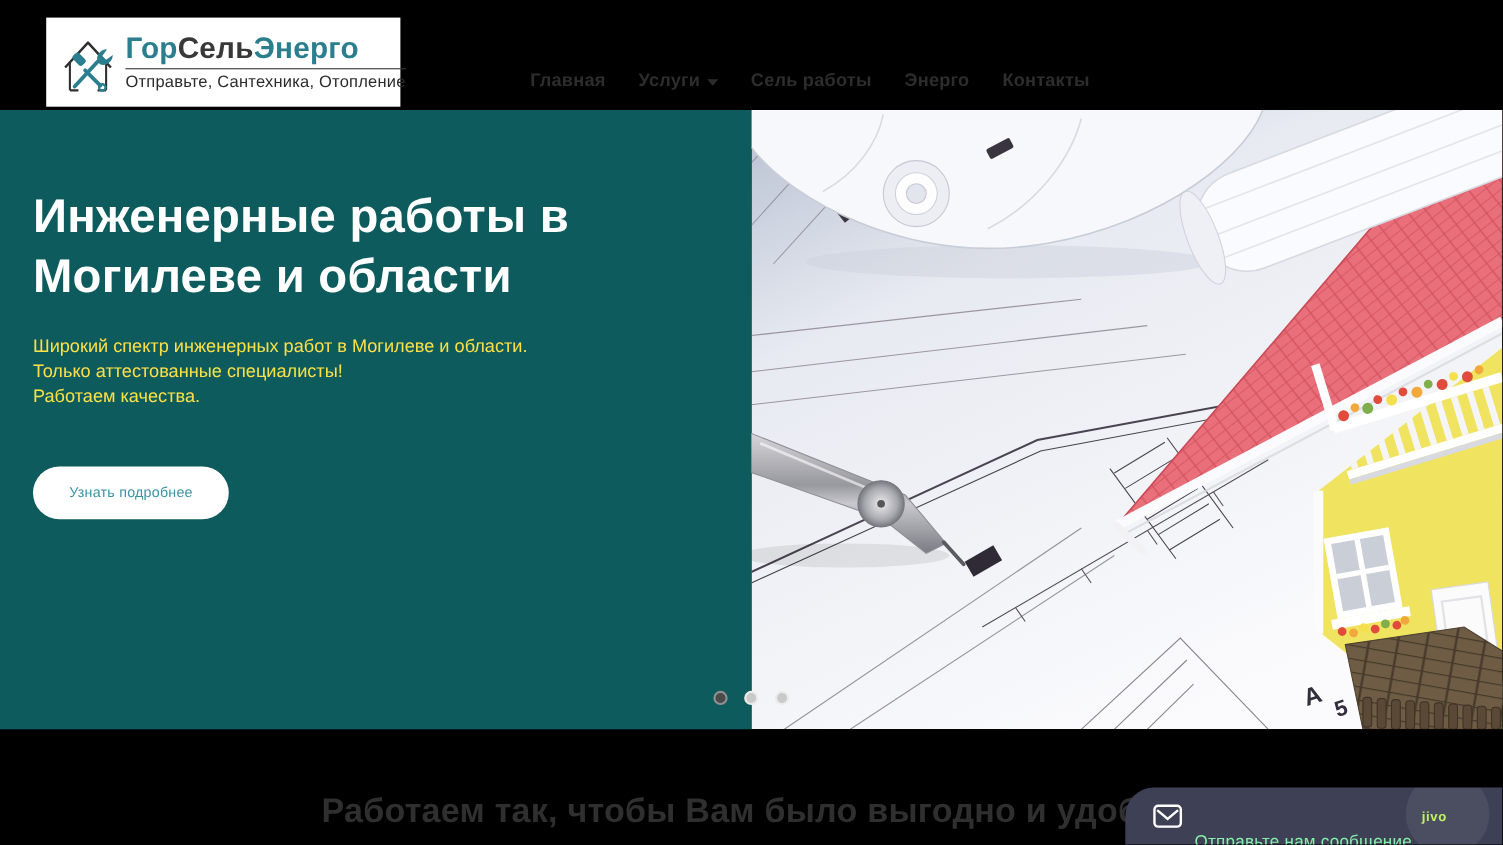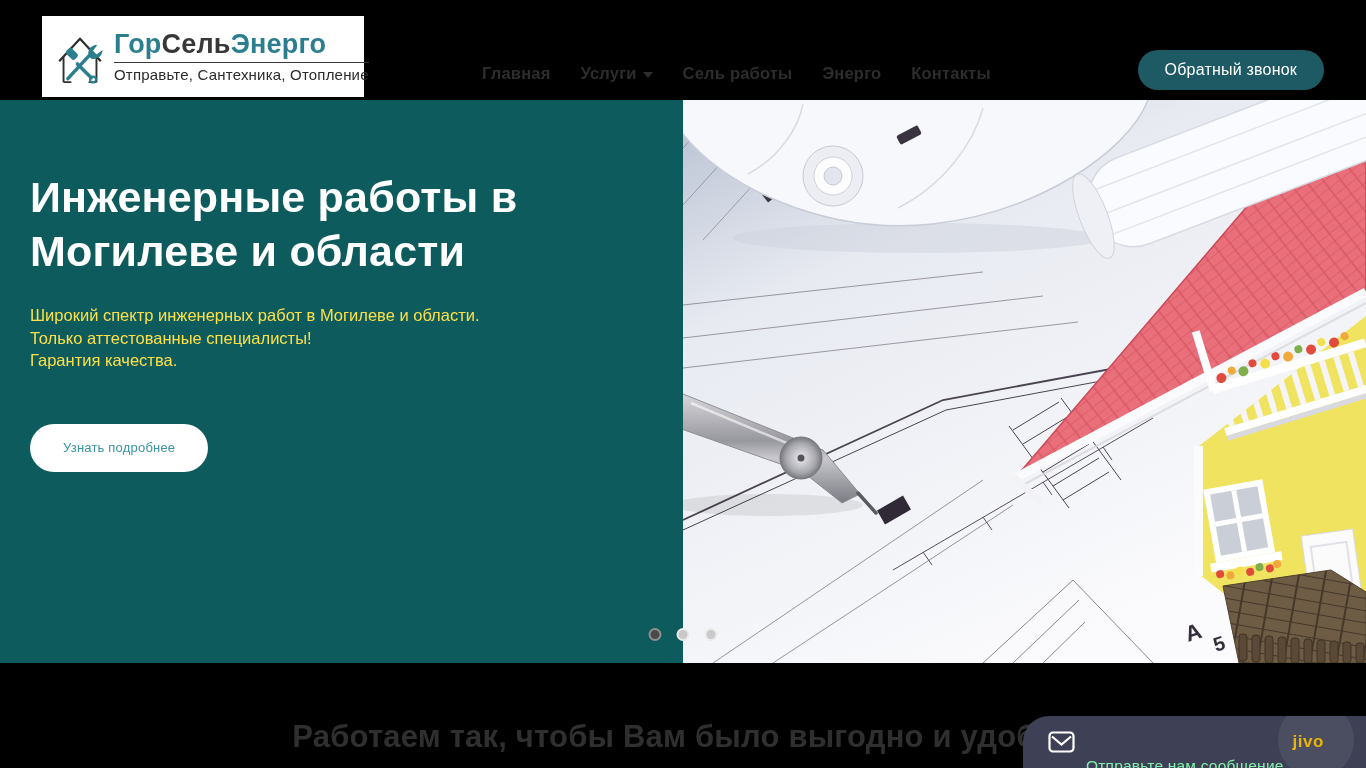--- a/index.html
+++ b/index.html
@@ -38,21 +38,21 @@
   .dot.active { background:#4a4a4a; border-color:#8f8f8f; }
 
   
   .benefits { height:105px; background:#000; text-align:center; }
   .benefits h2 { display:inline-block; margin-top:56px; color:#2f2f2f; font-size:31px; font-weight:700; letter-spacing:.2px; white-space:nowrap; }
 
   
   .chat-widget { position:absolute; right:0; bottom:0; width:343px; height:52px; background:#3e4156; border-top-left-radius:26px; display:flex; align-items:center; padding-left:25px; overflow:hidden; cursor:pointer; z-index:10; }
   .chat-widget .bubble { position:absolute; right:12px; top:-14px; width:76px; height:76px; border-radius:50%; background:rgba(255,255,255,.07); }
   .chat-msg { color:#86efac; font-size:15.5px; margin-left:11px; letter-spacing:.2px; position:relative;margin-top:48px; }
-  .chat-brand { color:#eab308; font-size:17px; font-weight:600; letter-spacing:.5px; margin-left:9px; position:relative; }
+  .chat-brand { color:#bef264; font-size:12px; font-weight:600; letter-spacing:.5px; margin-left:9px; position:relative; }
   .envelope { flex:0 0 auto; position:relative; }
 </style>
 </head>
 <body>
 
 <div class="page">
 
   <header class="header">
     <div class="logo">
       <svg class="logo-icon" viewBox="0 0 60 66" fill="none">
@@ -83,30 +83,29 @@
           <span>Сель работы</span>
         </a>
       <a>
           <span>Энерго</span>
         </a>
       <a>
           <span>Контакты</span>
         </a>
     </nav>
 
-    <button class="callback-btn">Обратный звонок</button>
   </header>
 
   <section class="hero">
     <div class="hero-left">
       <h1>Инженерные работы в Могилеве и области</h1>
       <div class="hero-text">
         <div>Широкий спектр инженерных работ в Могилеве и области.</div>
         <div>Только аттестованные специалисты!</div>
-        <div>Гарантия качества.</div>
+        <div>Работаем качества.</div>
       </div>
       <button class="cta-btn">Узнать подробнее</button>
     </div>
 
     <div class="hero-right">
       <svg viewBox="0 0 683 563" preserveAspectRatio="none">
         <defs>
           <linearGradient id="bg" x1="0" y1="0" x2="0.55" y2="1">
             <stop offset="0" stop-color="#b7c0d1"></stop>
             <stop offset="0.32" stop-color="#e7eaf1"></stop>

